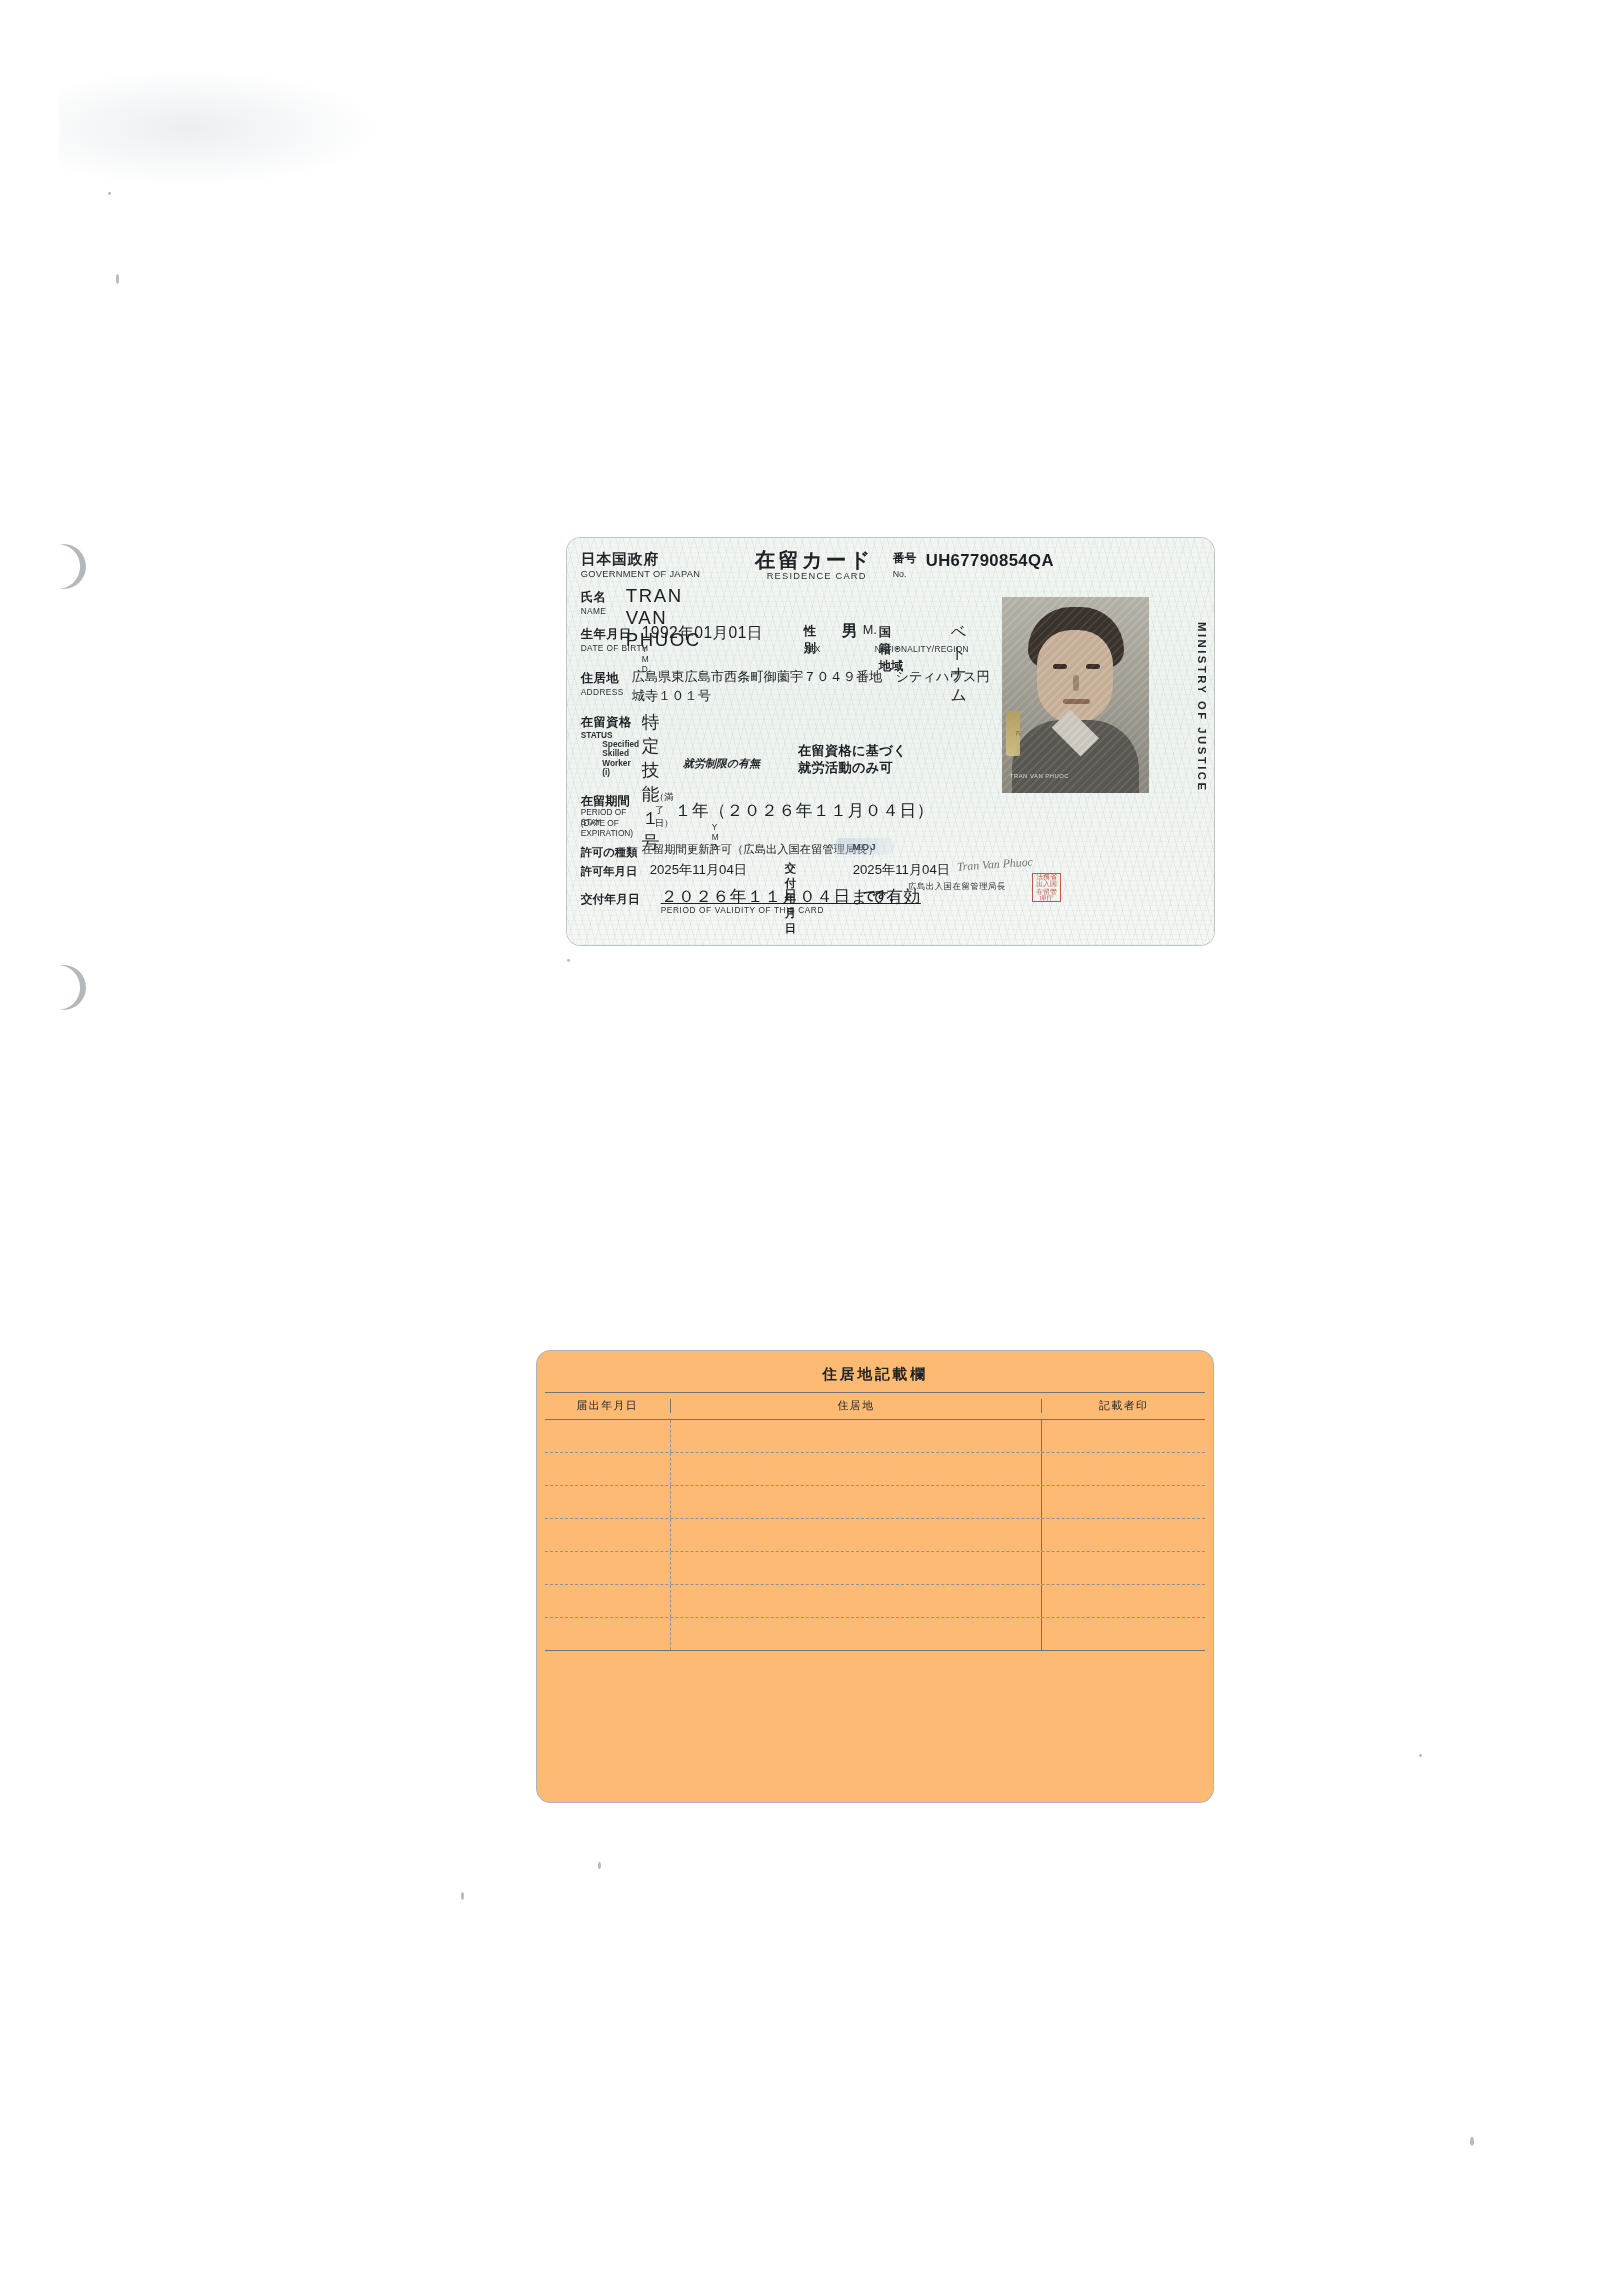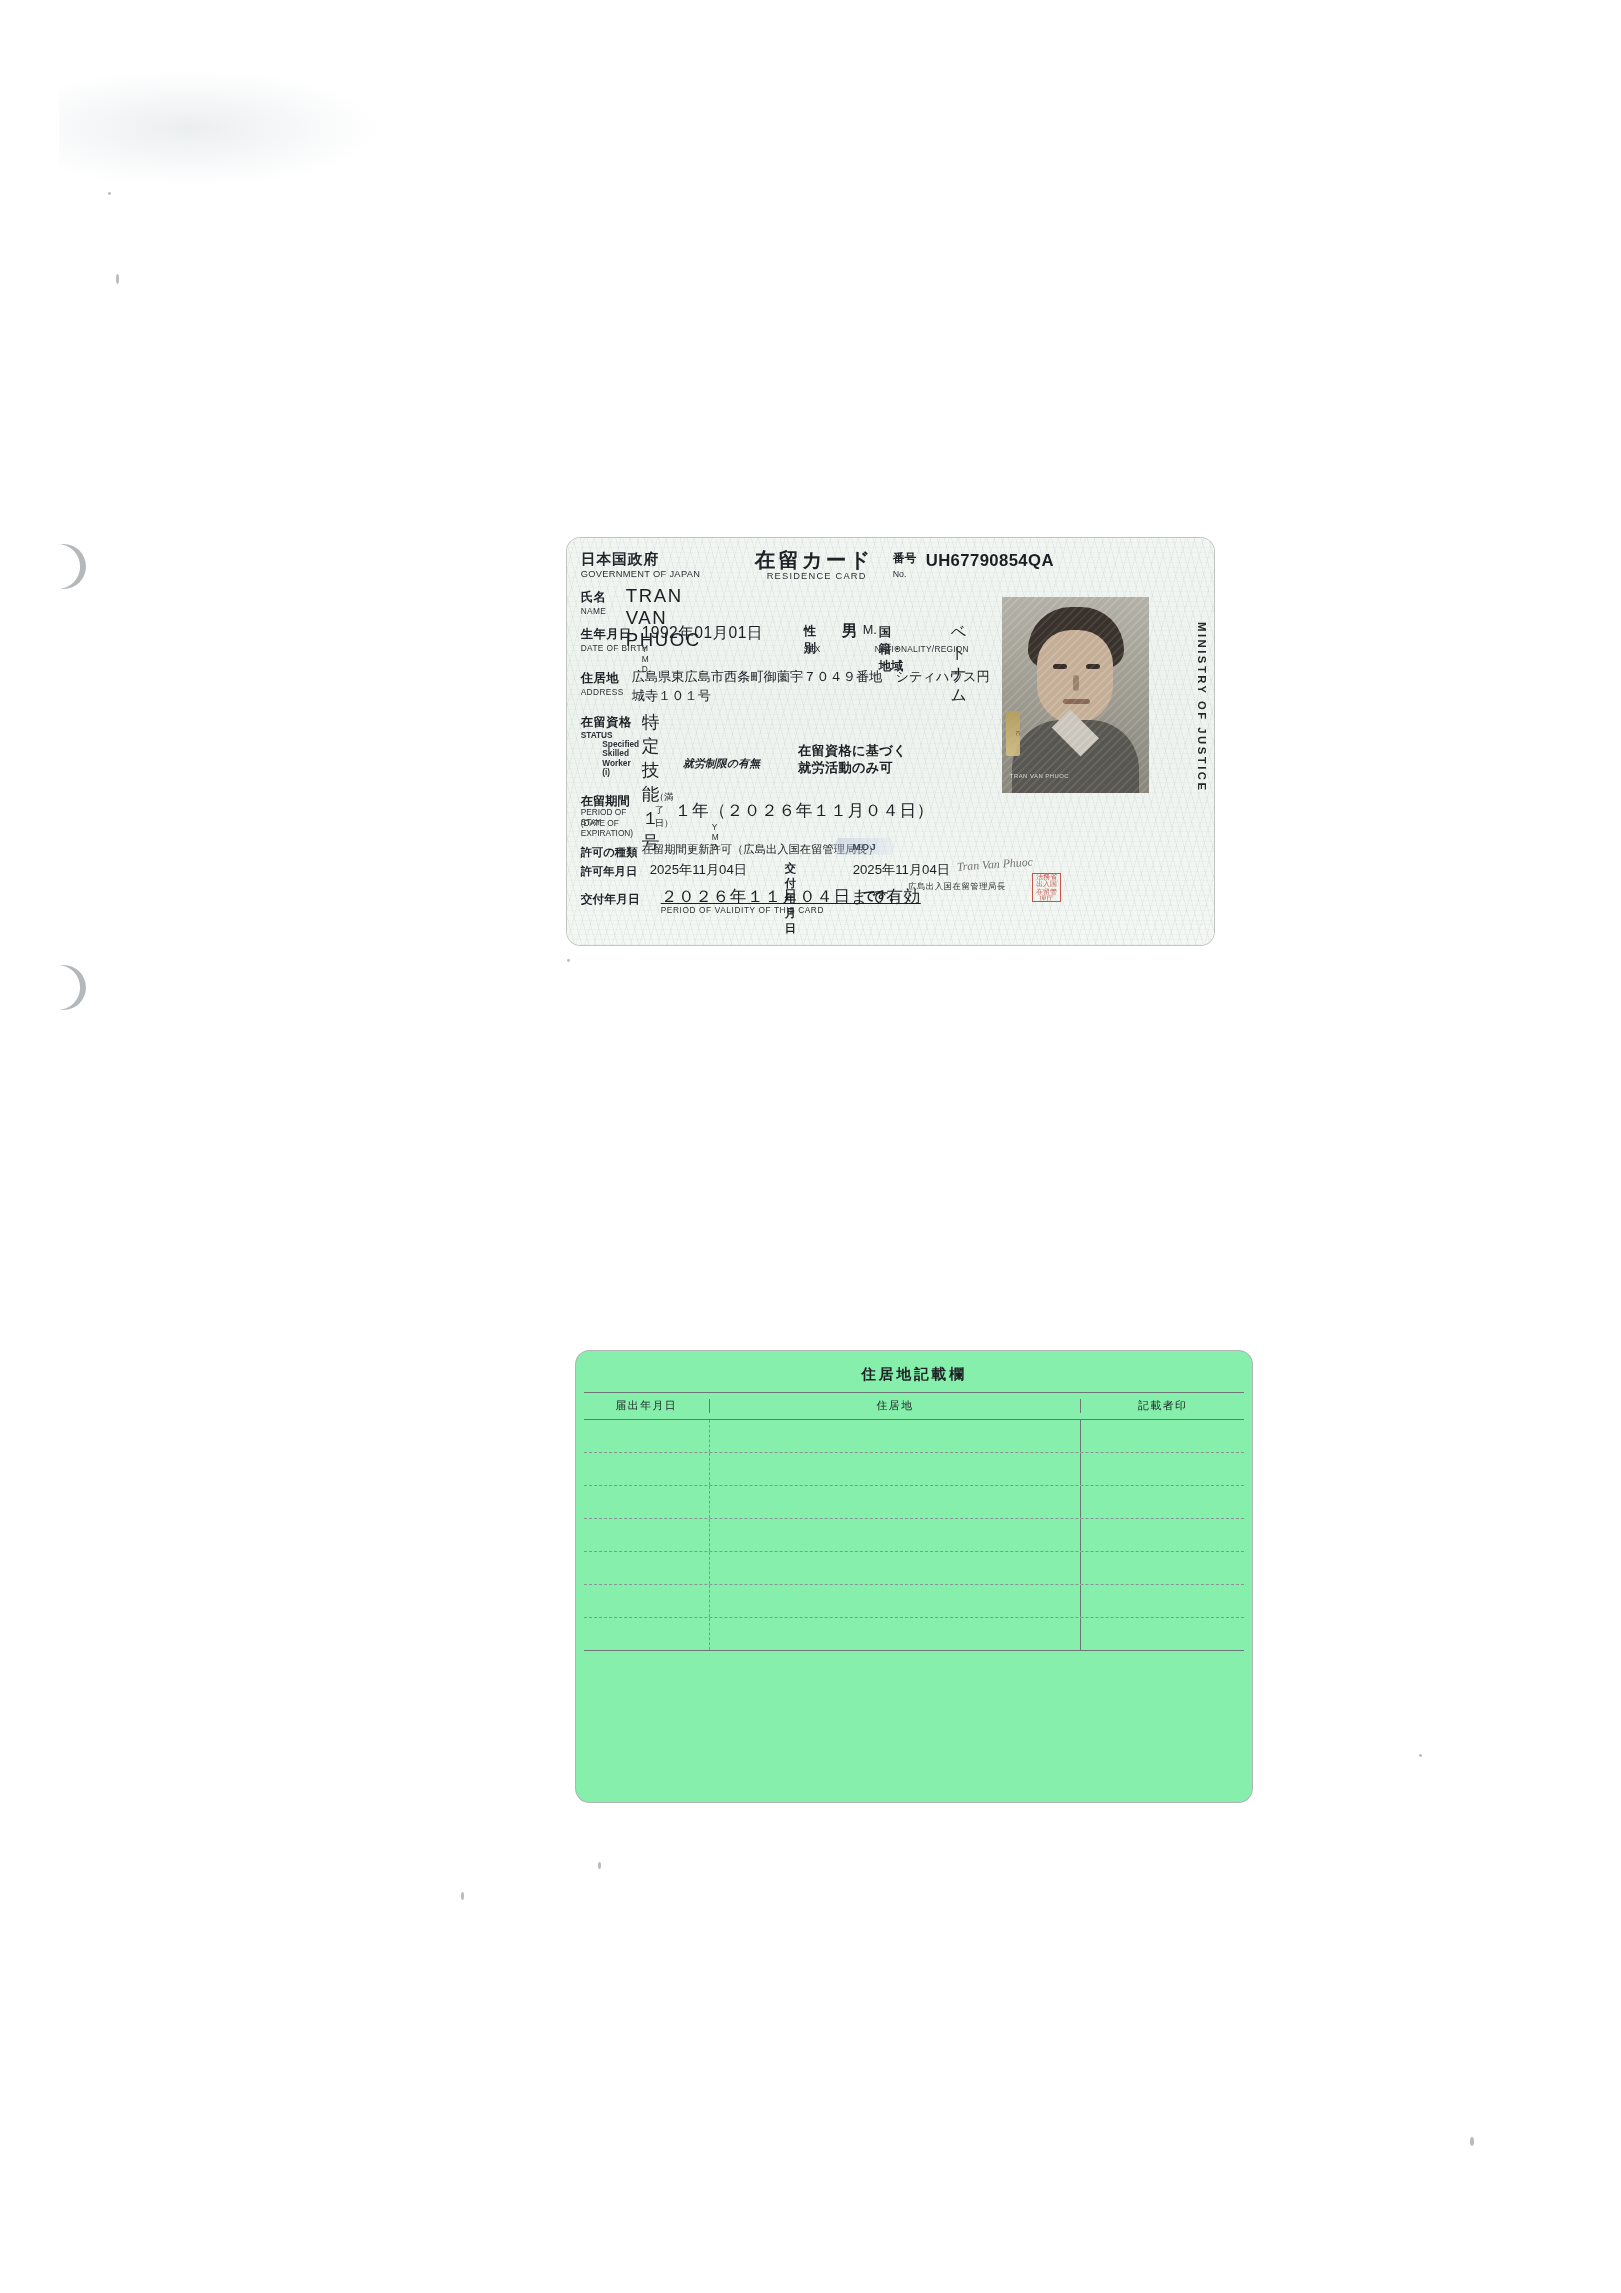--- a/index.html
+++ b/index.html
@@ -153,22 +153,22 @@
     font-size:4.9px;color:#5a4a1e;writing-mode:vertical-rl;text-align:center;
   }
   .moj-side{
     position:absolute;right:5.9px;top:84px;
     writing-mode:vertical-rl;
     font-size:11.3px;letter-spacing:2.5px;color:#23262a;font-weight:bold;
   }
 
   
   .card-back{
-    position:absolute;left:576px;top:1351px;width:676px;height:451px;
-    border-radius:13.7px;background:#86efac;
+    position:absolute;left:537px;top:1351px;width:676px;height:451px;
+    border-radius:13.7px;background:#fdba74;
     box-shadow:0 0 0 1px rgba(150,155,158,0.75);
     overflow:hidden;
   }
   .back-title{
     position:absolute;left:0;right:0;top:13.7px;text-align:center;
     font-size:14.7px;color:#1e2125;font-weight:bold;letter-spacing:2.9px;
   }
   .tbl{position:absolute;left:7.8px;top:41px;right:7.8px;}
   .tbl-head{display:flex;border-top:1.2px solid #6f7477;border-bottom:1.2px solid #6f7477;height:25.5px;align-items:center;}
   .th{font-size:10.8px;color:#1e2125;text-align:center;letter-spacing:1.5px;}

